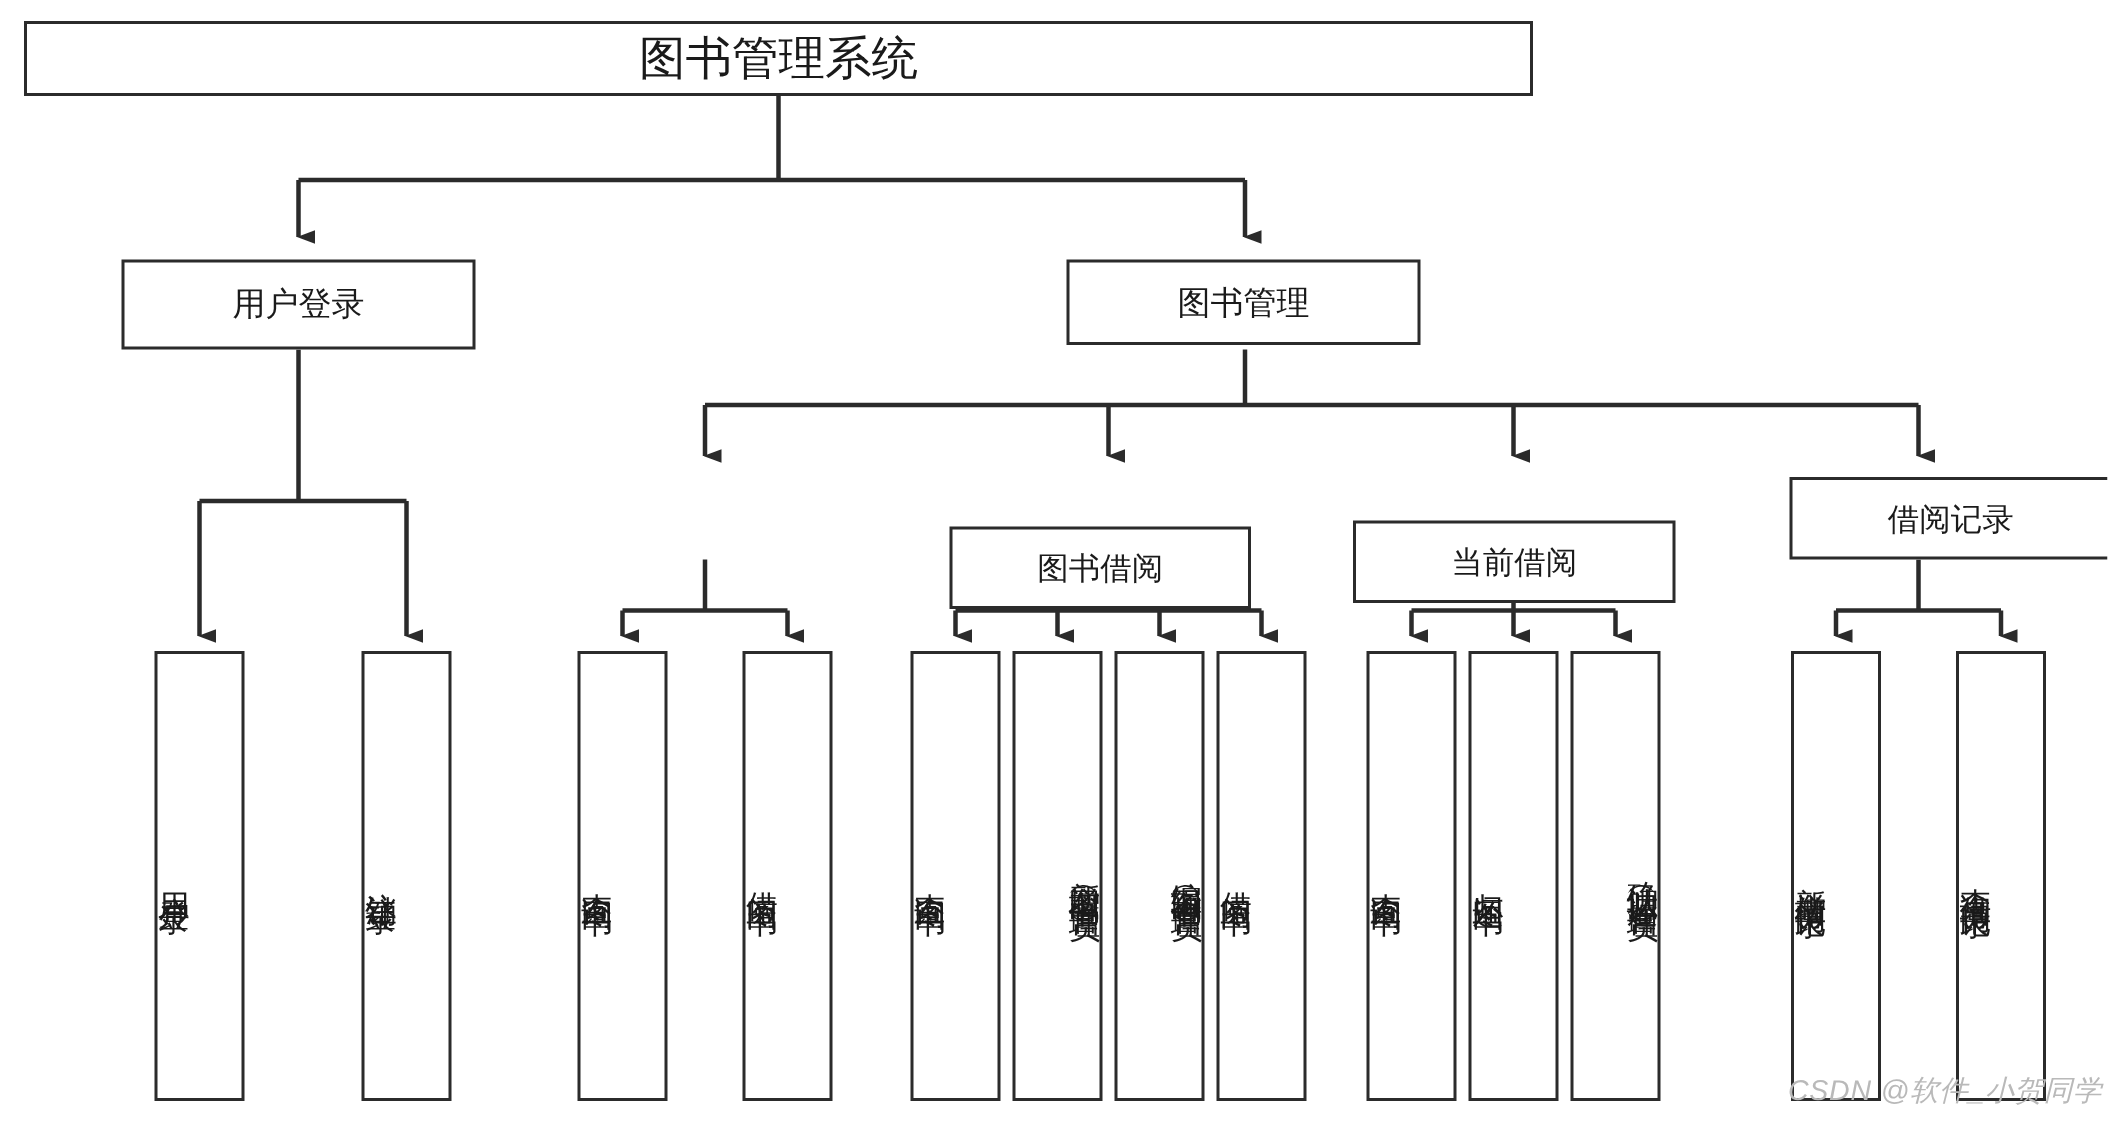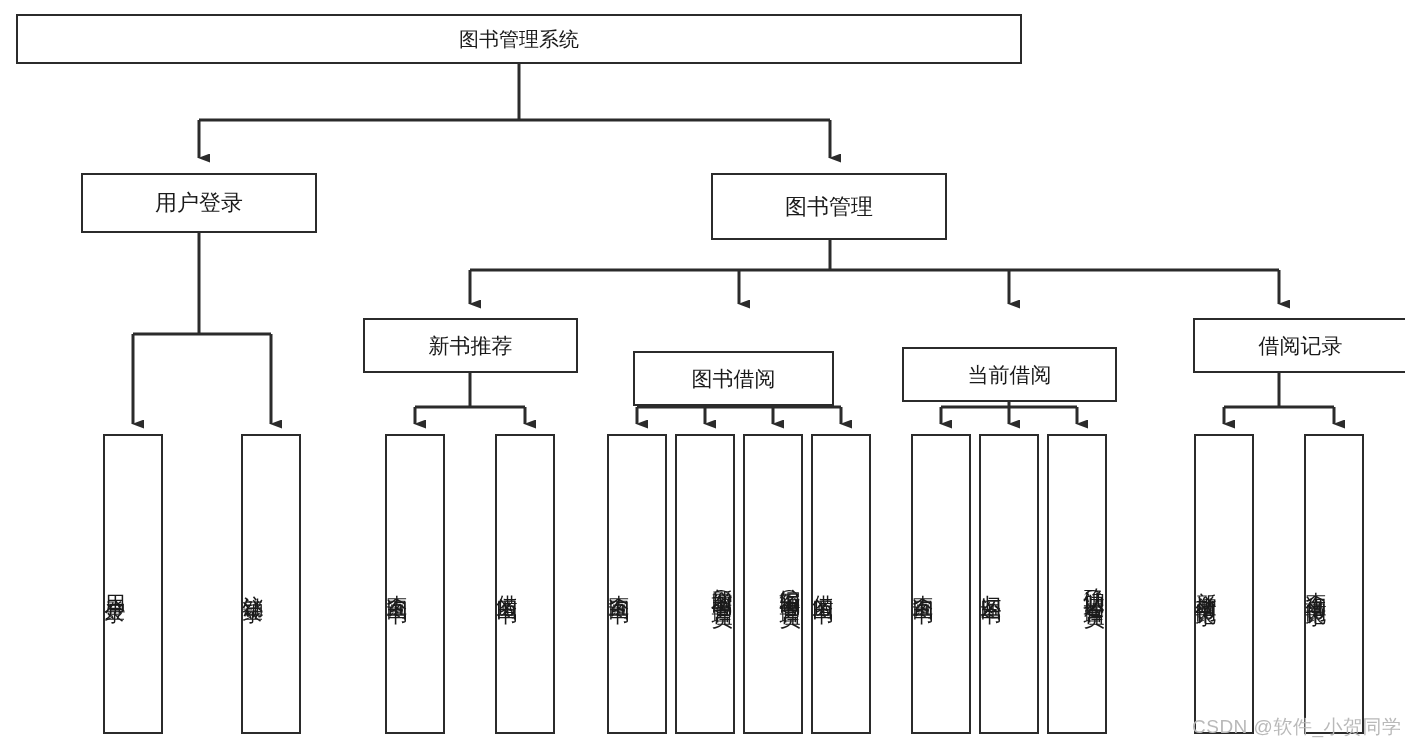--- a/index.html
+++ b/index.html
@@ -29,21 +29,21 @@
     position: absolute;
     box-sizing: border-box;
     border: 2px solid #2b2b2b;
     background: #ffffff;
     display: flex;
     align-items: center;
     justify-content: center;
     color: #1a1a1a;
   }
   .node.root {
-    font-size: 20px;
+    font-size: 31px;
   }
   .node.level2 {
     font-size: 22px;
   }
   .node.level3 {
     font-size: 21px;
   }
   .node.leaf {
     font-size: 21px;
     writing-mode: vertical-rl;
@@ -125,27 +125,24 @@
     </g>
   </svg>
 
   <div class="node root" style="left:16px; top:14px; width:1006px; height:50px;">
     <span>图书管理系统</span>
   </div>
 
   <div class="node level2" style="left:81px; top:173px; width:236px; height:60px;">
     <span>用户登录</span>
   </div>
-  <div class="node level2" style="left:711px; top:173px; width:236px; height:67px;">
+  <div class="node level2" style="left:711px; top:173px; width:236px; height:57px;">
     <span>图书管理</span>
   </div>
 
-  <div class="node level3" style="left:363px; top:318px; width:215px; height:55px;">
-    <span>新书推荐</span>
-  </div>
   <div class="node level3" style="left:633px; top:318px; width:201px; height:55px;margin-top:33px;">
     <span>图书借阅</span>
   </div>
   <div class="node level3" style="left:902px; top:318px; width:215px; height:55px;margin-top:29px;">
     <span>当前借阅</span>
   </div>
   <div class="node level3" style="left:1172px; top:318px; width:215px; height:55px;margin-left:21px;">
     <span>借阅记录</span>
   </div>
 
@@ -186,15 +183,15 @@
     <span>确认归还（管理员）</span>
   </div>
 
   <div class="node leaf anchor-bottom" style="left:1194px; top:434px; width:60px; height:300px;">
     <span>新增借阅记录</span>
   </div>
   <div class="node leaf anchor-bottom" style="left:1304px; top:434px; width:60px; height:300px;">
     <span>查询借阅记录</span>
   </div>
 
-  <div id="watermark" style="left:1192px; top:714px;">CSDN @软件_小贺同学</div>
+  <div id="watermark" style="left:1192px; top:714px;font-style:italic;">CSDN @软件_小贺同学</div>
 
 </div>
 
 </body></html>

